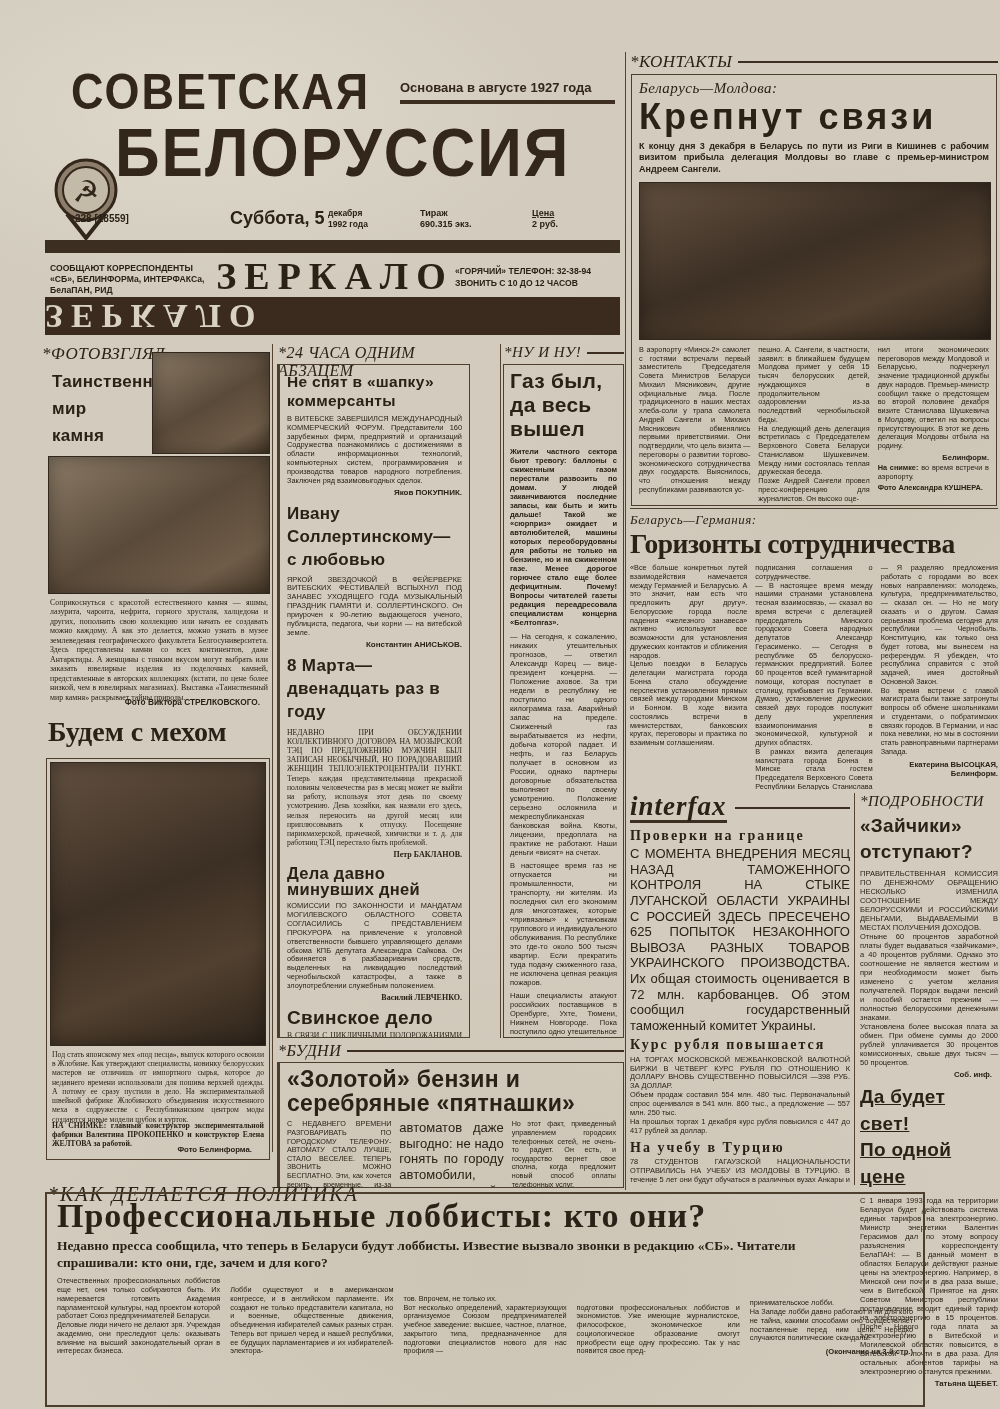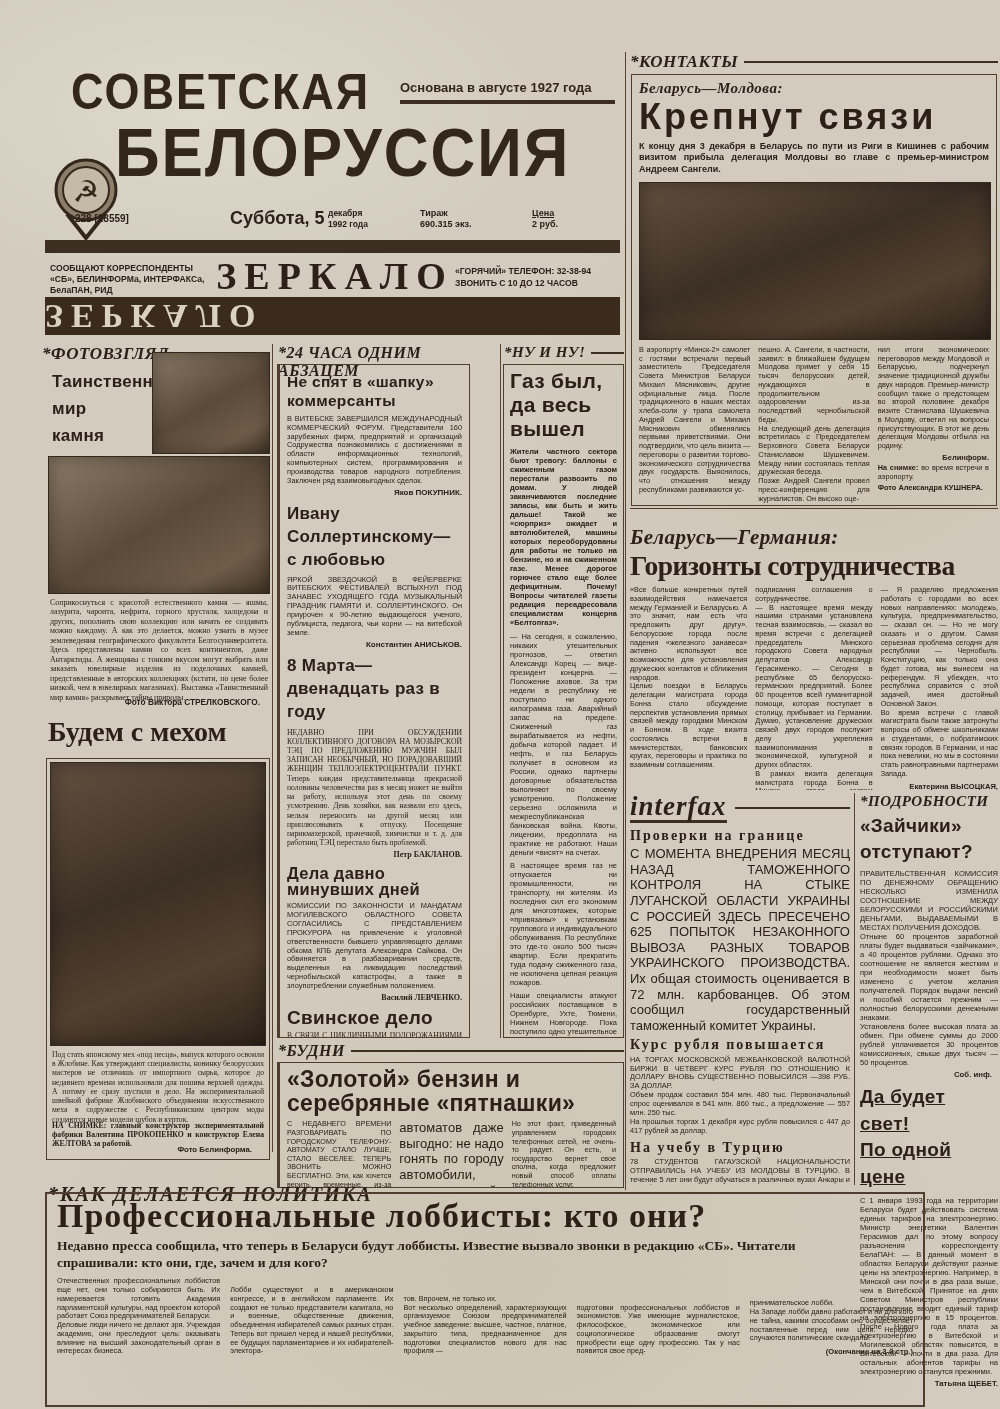--- a/index.html
+++ b/index.html
@@ -18,21 +18,21 @@
   .j{text-align:justify;}
   .r{text-align:right;}
   .c{text-align:left;}
   .pre{white-space:pre-line;}
   .rule{background:#3c2f22;}
   .photo{background:linear-gradient(155deg,#6b584735 0,transparent 40%),
     linear-gradient(160deg,#5d4c3c,#3c2f24 45%,#51402f 72%,#2e241b);
     border:1px solid #32281d;box-shadow:inset 0 0 18px rgba(0,0,0,.35);}
   .photo.light{background:linear-gradient(150deg,#8a7a66,#5a4a39 50%,#6e5c48 80%,#463828);}
   .box{border:1px solid #4e3e2d;}
-  .kick{font-family:"Liberation Serif",serif;font-style:italic;font-weight:700;letter-spacing:.5px;}
+  .kick{font-family:"Liberation Serif",serif;font-style:italic;font-weight:400;letter-spacing:.5px;}
   .kline{display:flex;align-items:center;gap:6px;}
   .kline:after{content:"";flex:1;height:2px;background:#3c2f22;}
   .hl-sans{font-family:"Liberation Sans",sans-serif;font-weight:900;line-height:1.02;letter-spacing:.3px;}
   .hl-serif{font-family:"Liberation Serif",serif;font-weight:900;line-height:1.02;}
   .body-s{font-size:7.4px;line-height:1.2;text-align:justify;}
   .author{font-weight:bold;text-align:right;font-size:8px;margin:2px 0 6px;}
   .cols{display:flex;gap:8px;}
   .cols>div{flex:1;}
   .vr{position:absolute;width:1px;background:#55432f;}
   .masthead-title{font-family:"Liberation Sans",sans-serif;font-weight:900;color:#33261a;
@@ -178,21 +178,21 @@
         <div class="body-s sans" style="font-size:7.3px;">
           <span class="b">На снимке:</span>
           <span>во время встречи в аэропорту.</span>
         </div>
         <div class="sans b" style="font-size:7.4px;margin-top:2px;">Фото Александра КУШНЕРА.</div>
       </div>
     </div>
   </div>
 
   <div class="abs" style="left:630px;top:508px;width:368px;height:282px;overflow:hidden;">
-    <div class="kick" style="font-size:21px;border-top:1px solid #4e3e2d;padding-top:16px;">Беларусь—Германия:</div>
+    <div class="kick" style="font-size:13px;border-top:1px solid #4e3e2d;padding-top:3px;">Беларусь—Германия:</div>
     <div class="hl-serif" style="font-size:27.5px;letter-spacing:-.5px;margin:2px 0 6px;">Горизонты сотрудничества</div>
     <div class="cols">
       <div class="body-s sans pre" style="font-size:7.3px;">«Все больше конкретных путей взаимодействия намечается между Германией и Беларусью. А это значит, нам есть что предложить друг другу». Белорусские города после падения «железного занавеса» активно используют все возможности для установления дружеских контактов и сближения народов.
 Целью поездки в Беларусь делегации магистрата города Бонна стало обсуждение перспектив установления прямых связей между городами Минском и Бонном. В ходе визита состоялись встречи в министерствах, банковских кругах, переговоры и практика по взаимным соглашениям.</div>
       <div class="body-s sans pre" style="font-size:7.3px;">подписания соглашения о сотрудничестве.
 — В настоящее время между нашими странами установлена тесная взаимосвязь, — сказал во время встречи с делегацией председатель Минского городского Совета народных депутатов Александр Герасименко. — Сегодня в республике 65 белорусско-германских предприятий. Более 60 процентов всей гуманитарной помощи, которая поступает в столицу, прибывает из Германии. Думаю, установление дружеских связей двух городов послужит делу укрепления взаимопонимания в экономической, культурной и других областях.
 В рамках визита делегация магистрата города Бонна в Минске стала гостем Председателя Верховного Совета Республики Беларусь Станислава Шушкевича.</div>
       <div>
         <div class="body-s sans pre" style="font-size:7.3px;">— Я разделяю предложения работать с городами во всех новых направлениях: молодежь, культура, предпринимательство, — сказал он. — Но не могу сказать и о другом. Самая серьезная проблема сегодня для республики — Чернобыль. Конституцию, как только она будет готова, мы вынесем на референдум. Я убежден, что республика справится с этой задачей, имея достойный Основной Закон.
 Во время встречи с главой магистрата были также затронуты вопросы об обмене школьниками и студентами, о побратимских связях городов. В Германии, и нас пока невелики, но мы в состоянии стать равноправными партнерами Запада.</div>

